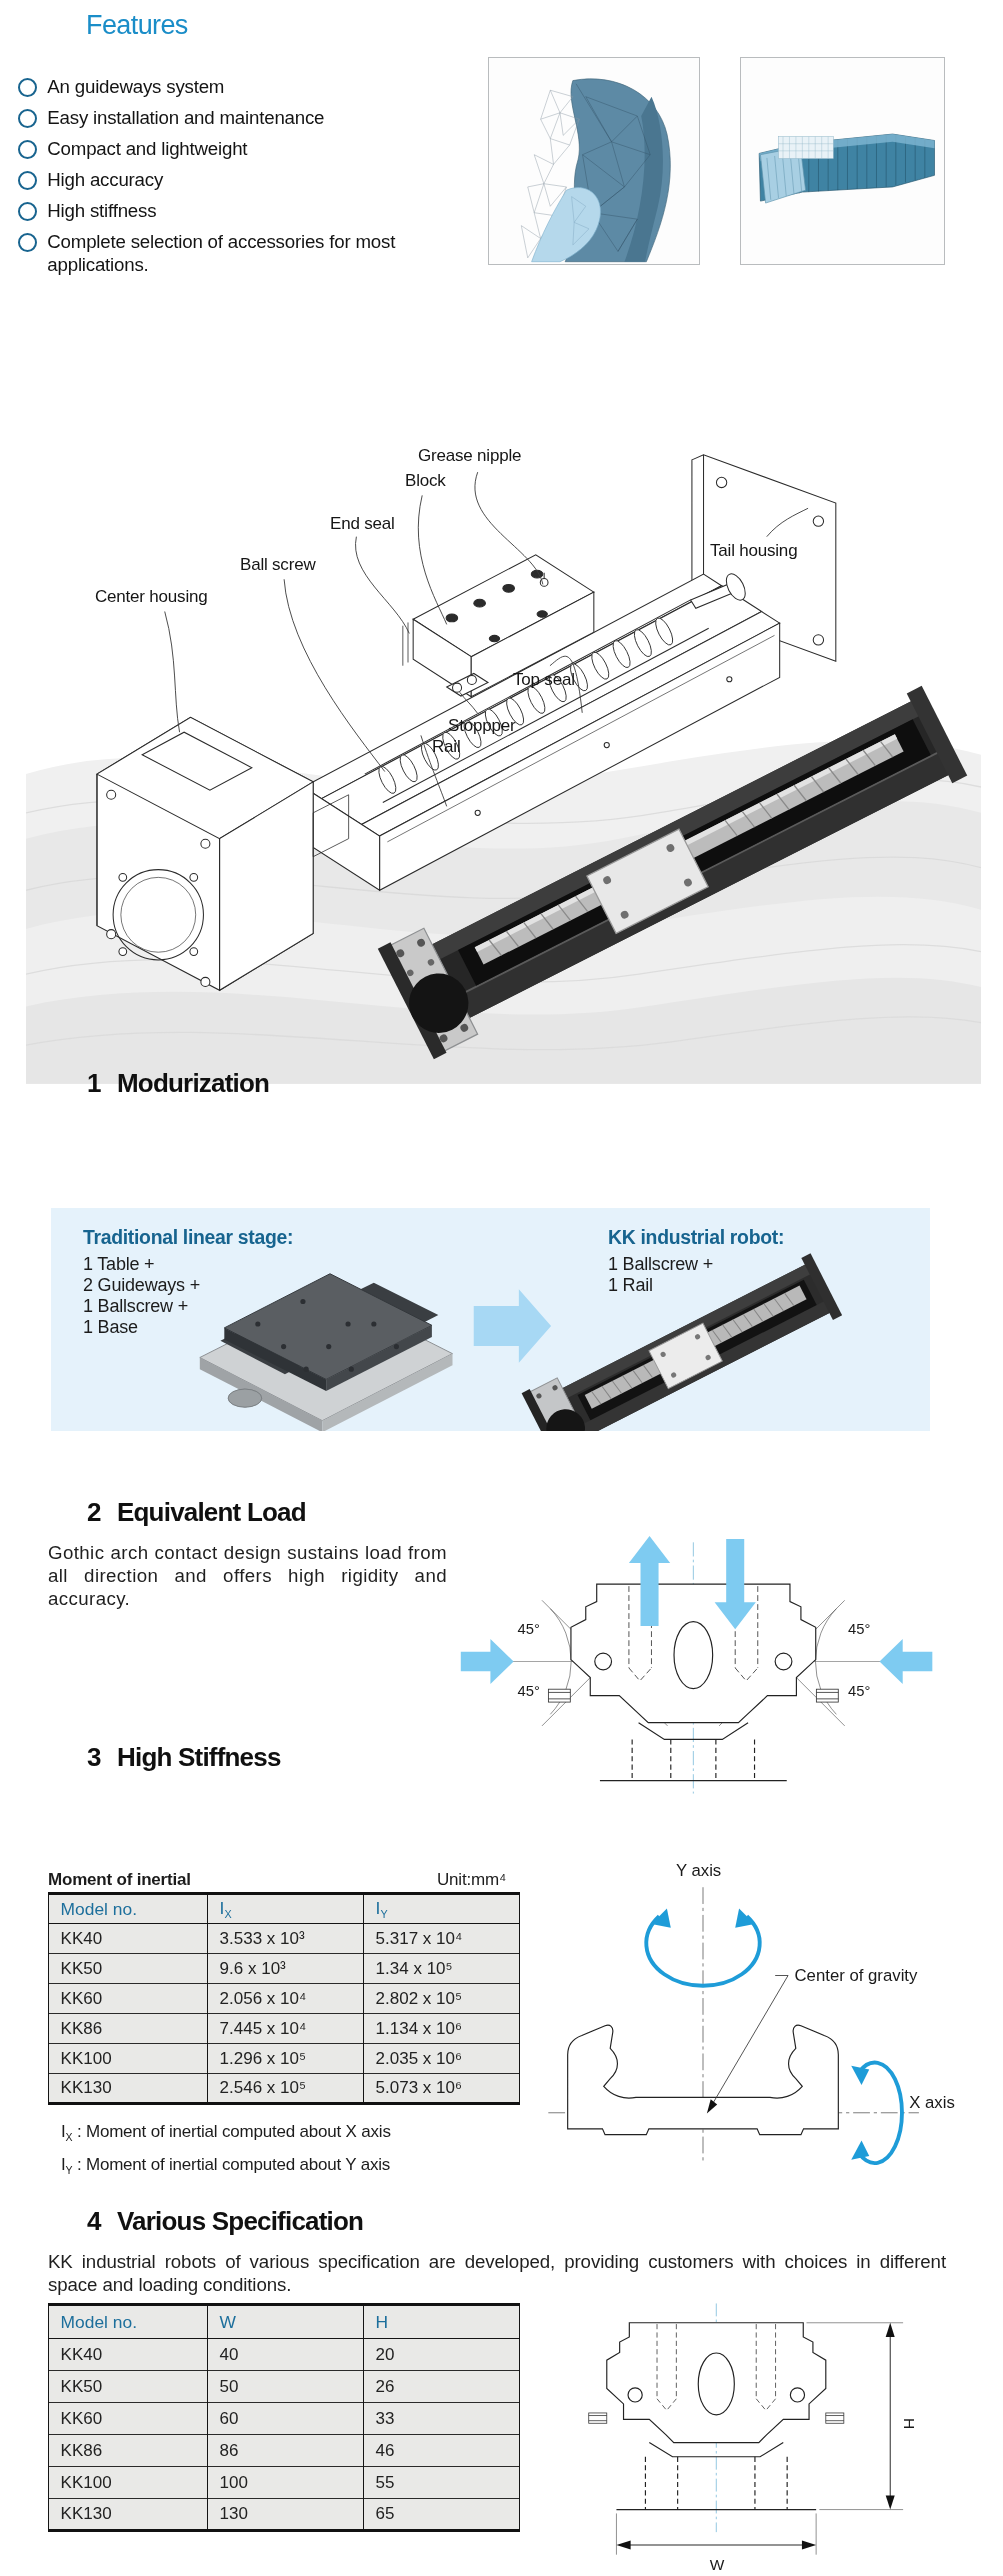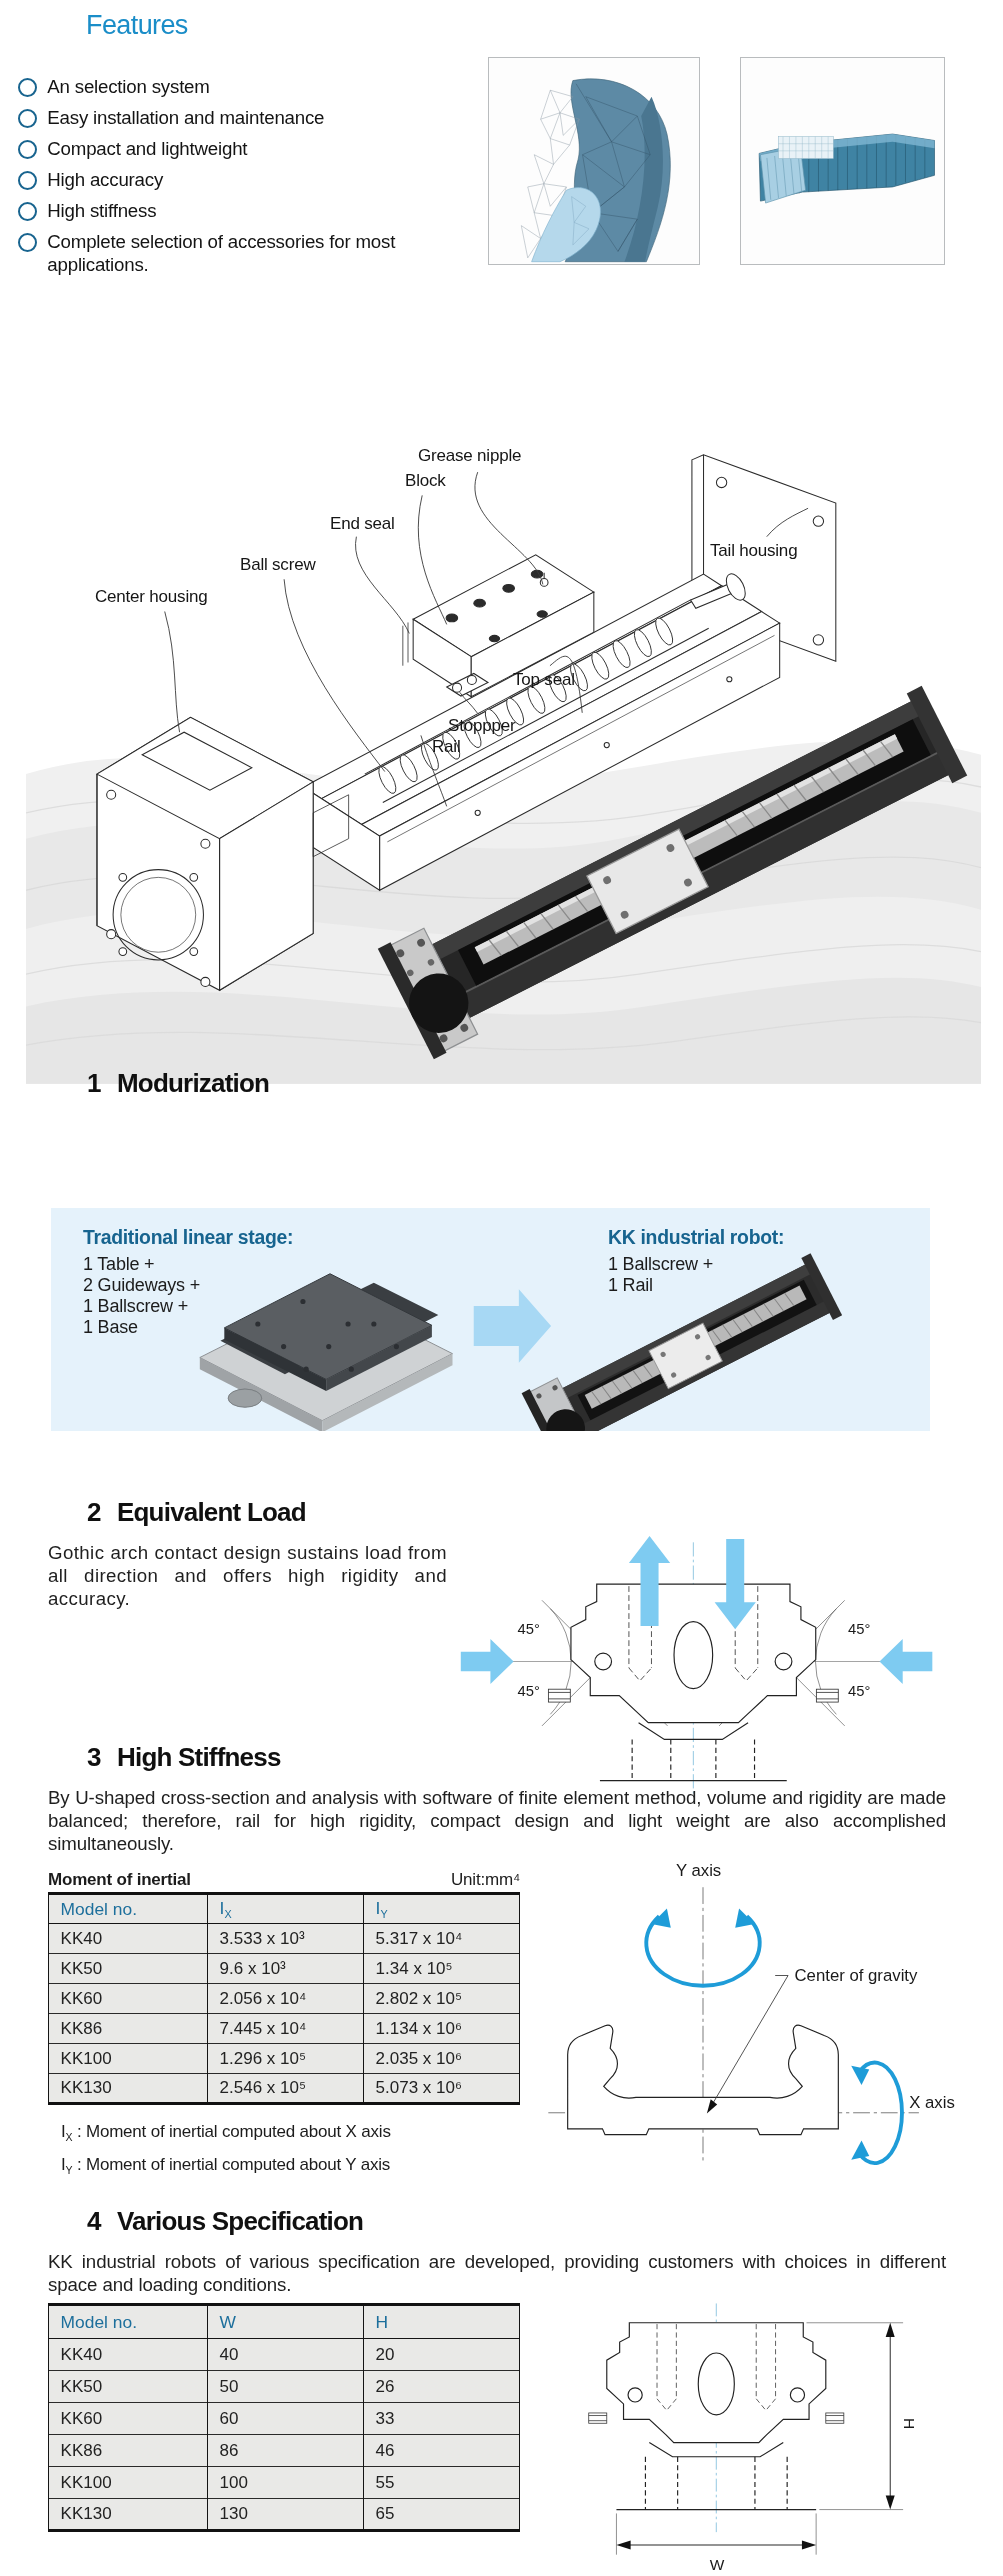--- a/index.html
+++ b/index.html
@@ -55,21 +55,21 @@
 </head>
 <body>
 
 <div class="page">
 
   <div class="abs features-title">Features</div>
 
   <div class="abs feature-list">
       <div class="feat-item">
         <span class="feat-bullet"></span>
-        <span class="li-text">An selection system</span>
+        <span class="li-text">An guideways system</span>
       </div>
       <div class="feat-item">
         <span class="feat-bullet"></span>
         <span class="li-text">Easy installation and maintenance</span>
       </div>
       <div class="feat-item">
         <span class="feat-bullet"></span>
         <span class="li-text">Compact and lightweight</span>
       </div>
       <div class="feat-item">
@@ -391,24 +391,23 @@
 
     <text class="svgtext" x="112" y="172" font-size="23">45°</text>
     <text class="svgtext" x="625" y="172" font-size="23">45°</text>
     <text class="svgtext" x="112" y="268" font-size="23">45°</text>
     <text class="svgtext" x="625" y="268" font-size="23">45°</text>
   </svg>
 
   <div class="abs heading" style="left:87px;top:1742px;">
     <span class="h-num">3</span><span>High Stiffness</span>
   </div>
-  <div class="abs body-text" style="left:48px;top:1786px;width:898px;">By U-shaped cross-section and analysis with software of finite element method, volume and rigidity are made balanced; therefore, rail for high rigidity, compact design and light weight are also accomplished simultaneously.</div>
 
   <div class="abs small-label" style="left:48px;top:1870px;font-weight:700;">Moment of inertial</div>
-  <div class="abs small-label" style="left:423px;top:1870px;width:97px;text-align:right;">Unit:mm⁴</div>
+  <div class="abs small-label" style="left:423px;top:1870px;width:97px;text-align:center;">Unit:mm⁴</div>
 
   <table class="abs dtable t1" style="left:48px;top:1892px;width:471px;">
     <colgroup>
         <col style="width:159px">
         <col style="width:156px">
         <col style="width:156px">
       </colgroup>
   <thead>
         <tr>
           <th>Model no.</th>

